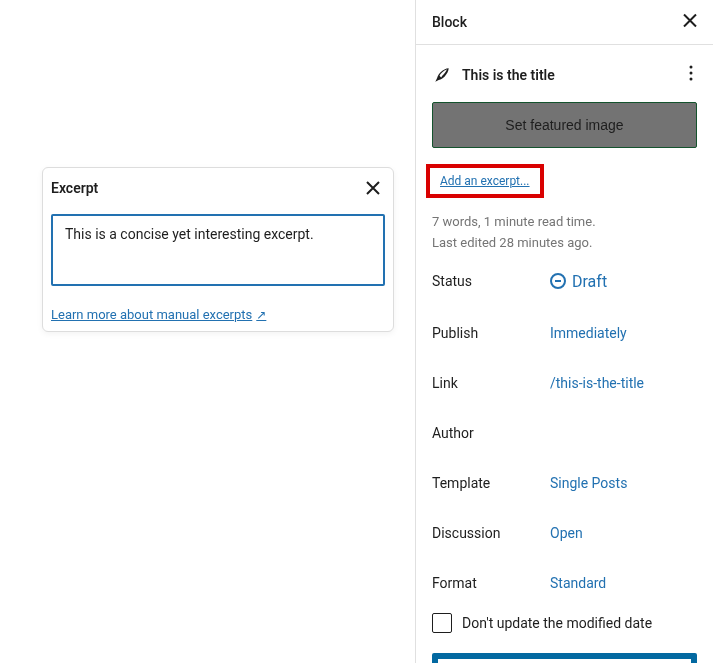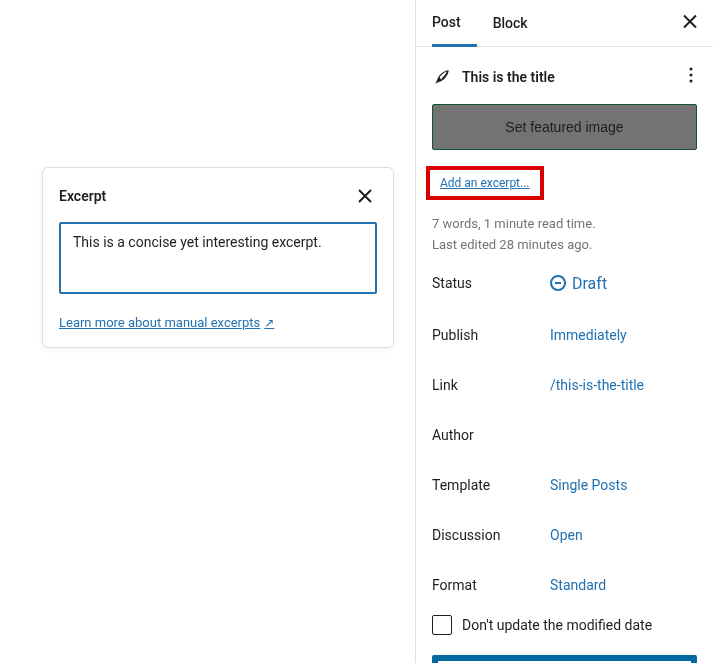--- a/index.html
+++ b/index.html
@@ -17,21 +17,21 @@
     }
     
     .excerpt-popover {
       position: absolute;
       left: 42px;
       top: 167px;
       width: 352px;
       background: #fff;
       border: 1px solid #ddd;
       border-radius: 6px;
-      padding: 16px;
+      padding: 8px;
       box-shadow: 0 2px 6px rgba(0,0,0,0.05);
     }
     .excerpt-header {
       display: flex;
       justify-content: space-between;
       align-items: center;
       margin-bottom: 14px;
     }
     .excerpt-title {
       font-size: 14px;
@@ -256,21 +256,20 @@
   </div>
   <textarea class="excerpt-textarea" style="">This is a concise yet interesting excerpt.</textarea>
   <a class="excerpt-link">
     <span>Learn more about manual excerpts</span>
     <span class="ext-icon">↗</span>
   </a>
 </div>
 
 <div class="sidebar">
   <div class="tabs">
-    <div class="tab active">Post</div>
     <div class="tab">Block</div>
     <button class="tabs-close">
       <svg width="14" height="14" viewBox="0 0 14 14">
           <path d="M1 1 L13 13 M13 1 L1 13" stroke="#1e1e1e" stroke-width="2" fill="none"></path>
         </svg>
     </button>
   </div>
 
   <div class="sidebar-body">
     <div class="title-row">

